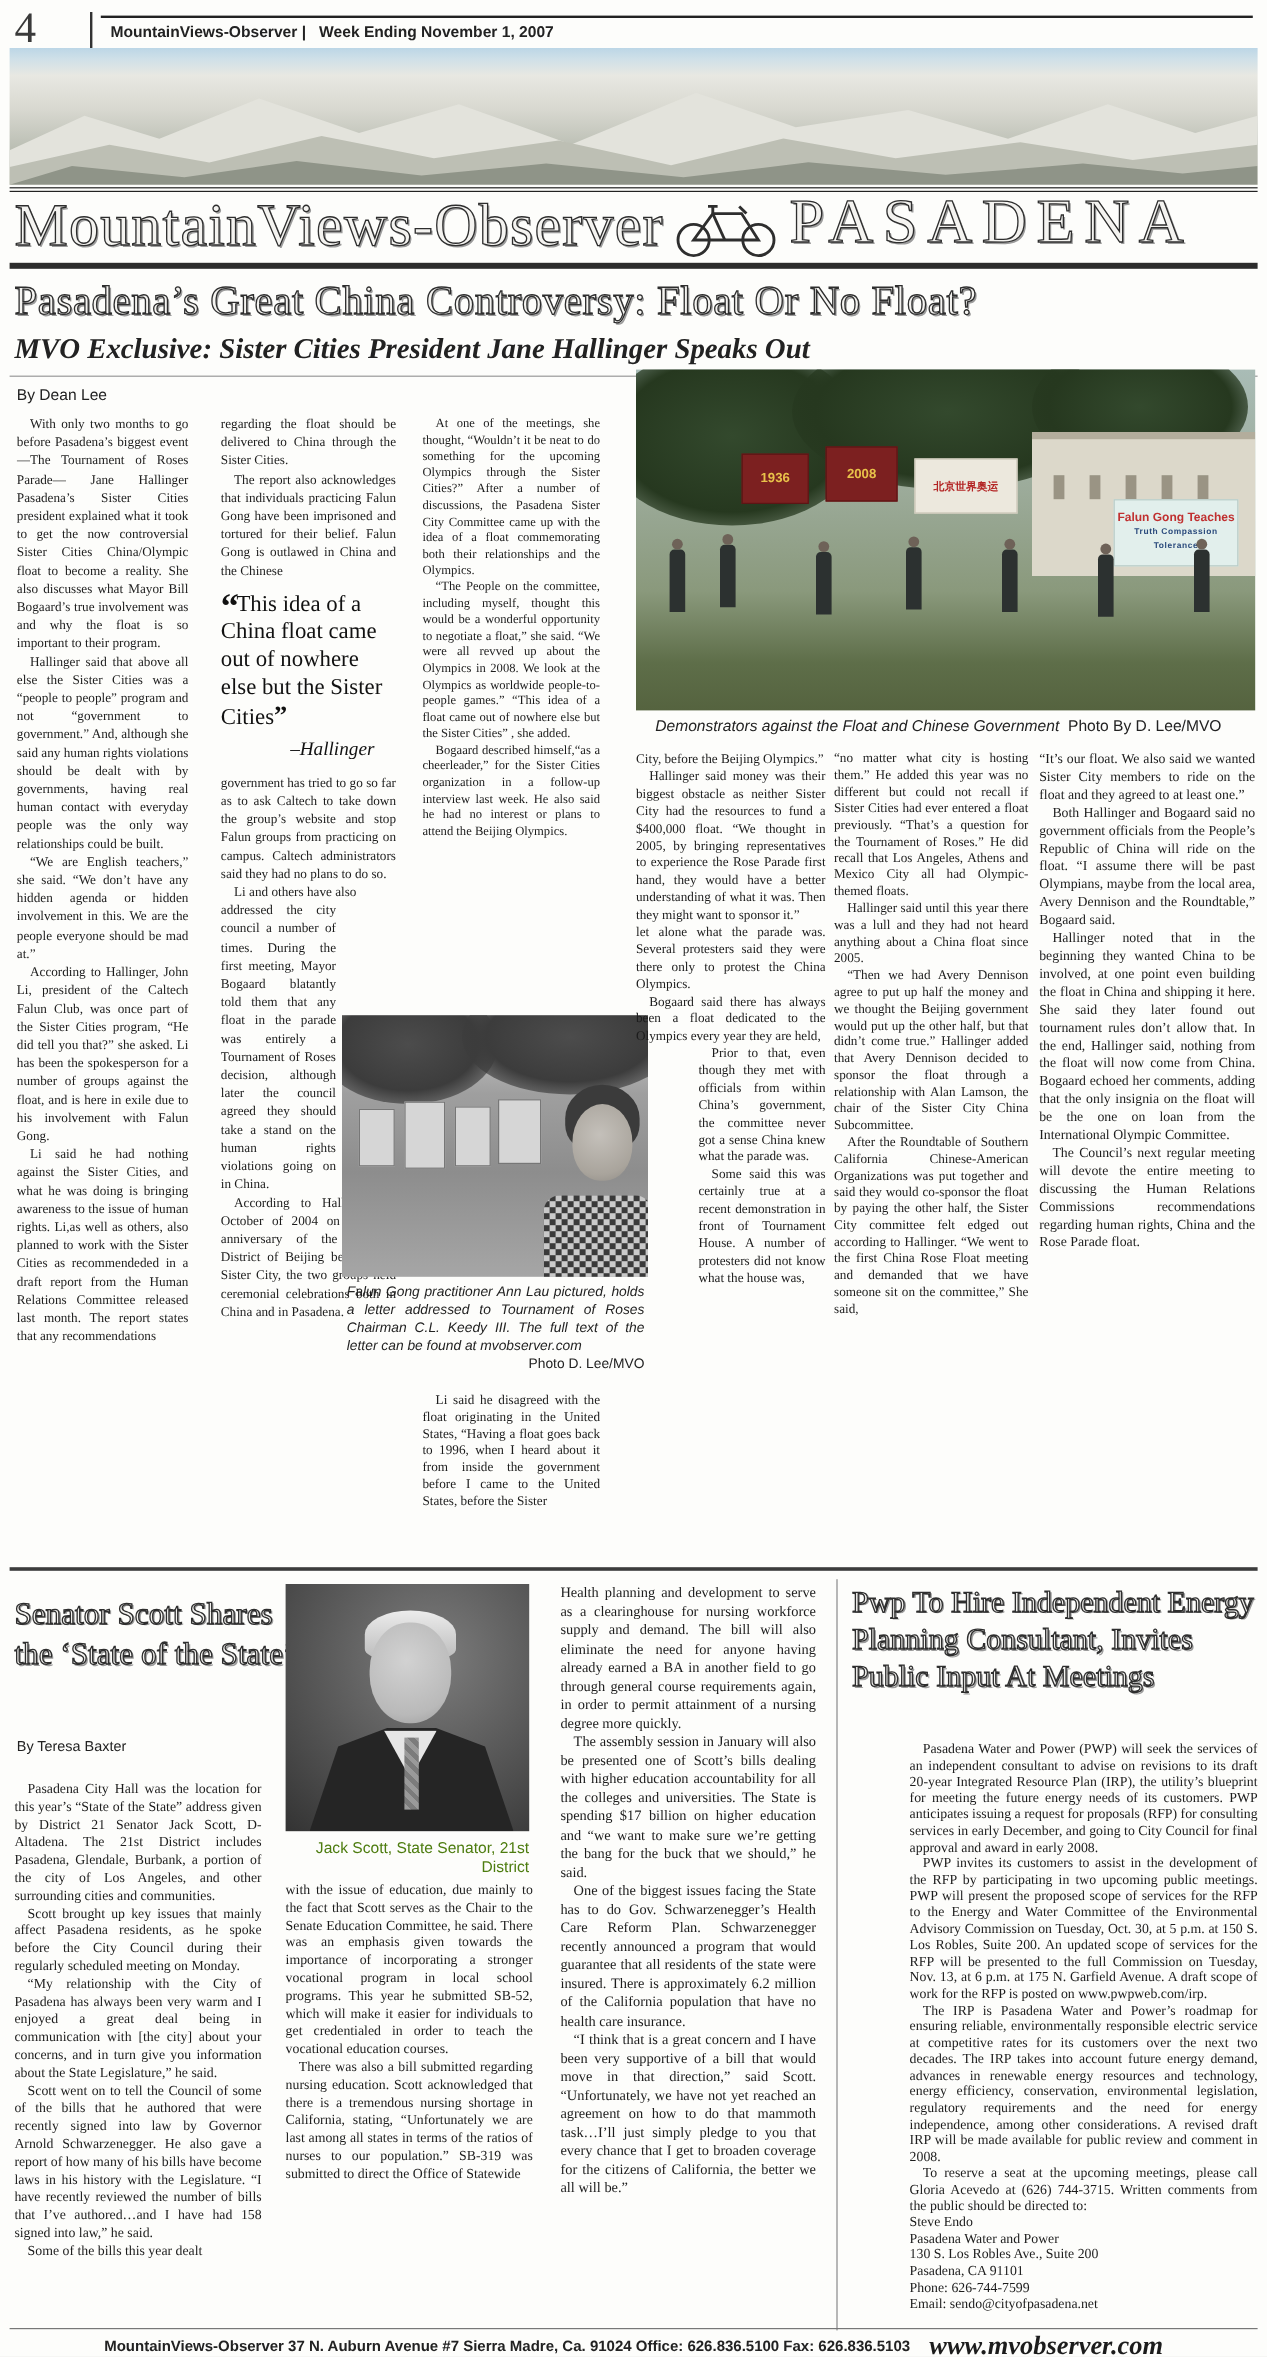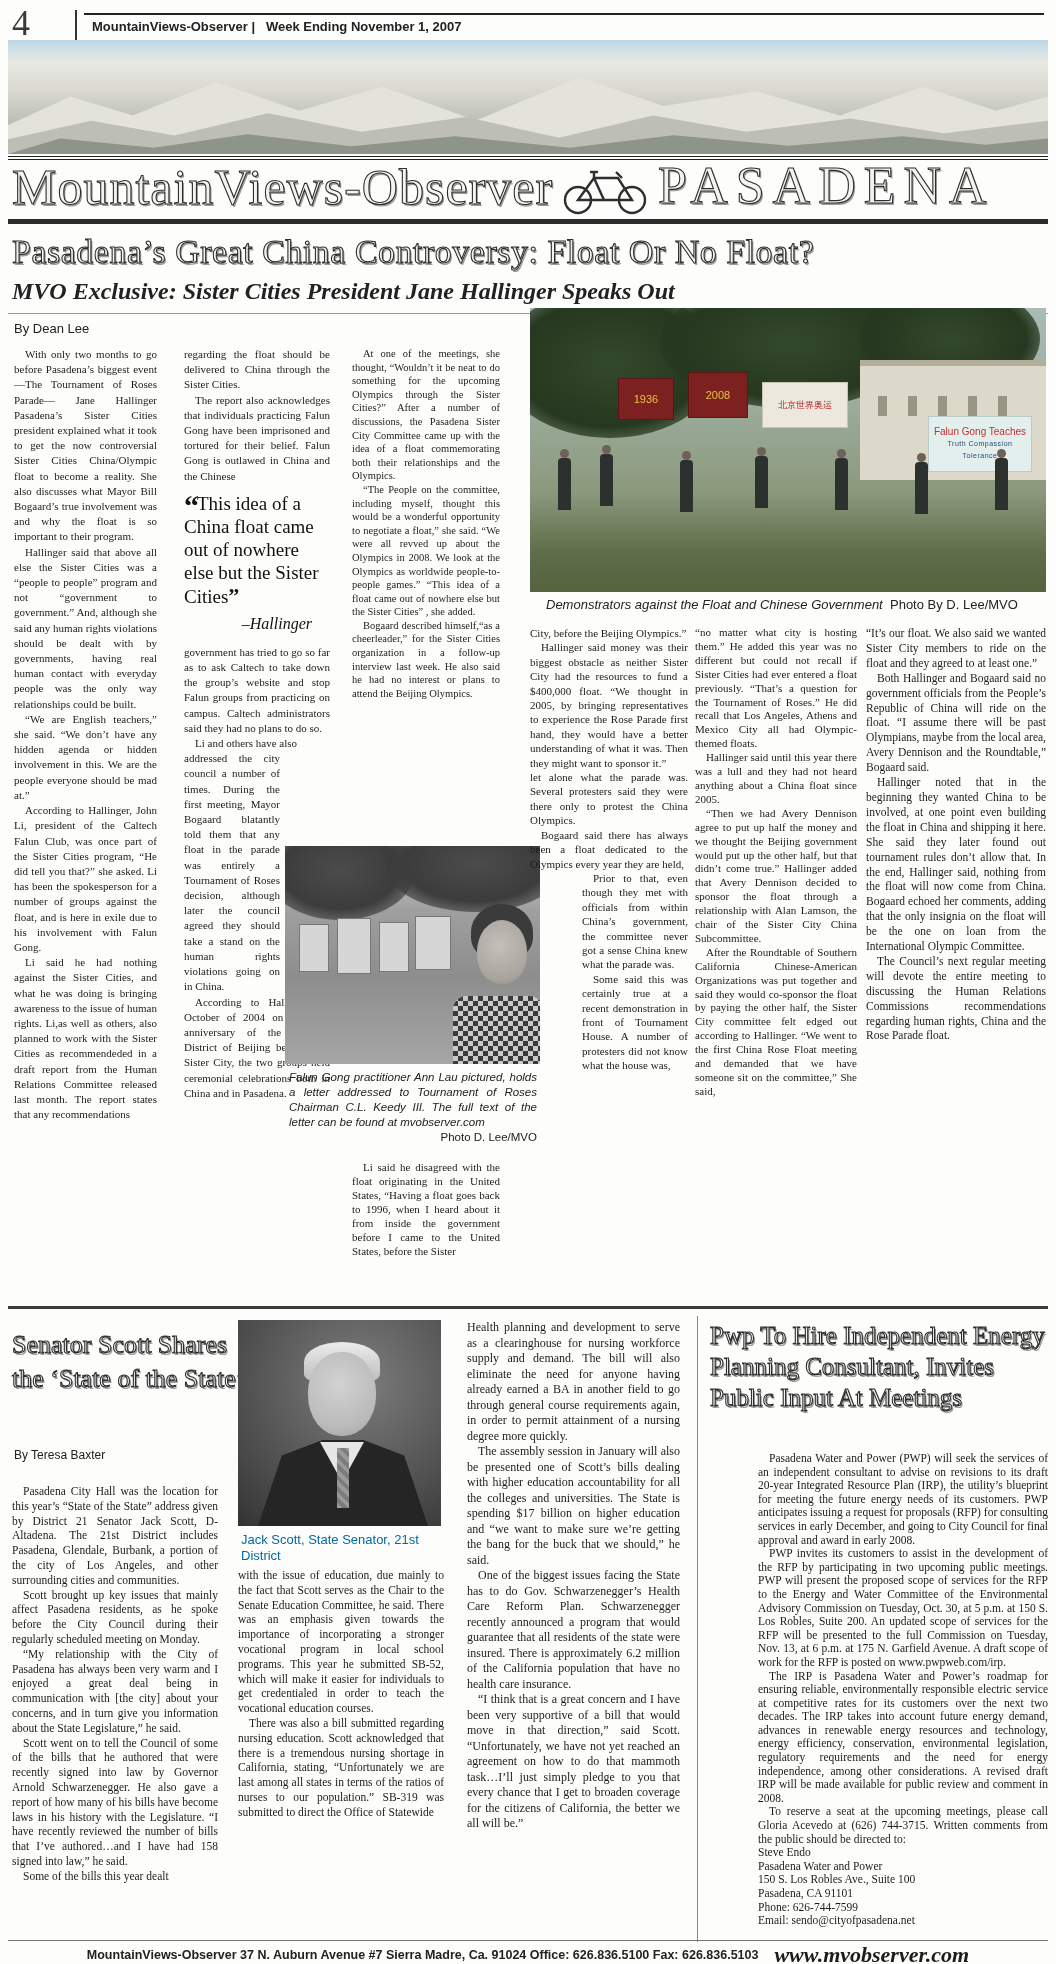--- a/index.html
+++ b/index.html
@@ -53,21 +53,21 @@
   .cap2 { font-family:"Liberation Sans", sans-serif; font-size:11.5px; line-height:15px; font-style:italic; color:#222; text-align:justify; }
   .cap2 .credit-line { display:block; text-align:right; font-style:normal; }
 
   
   .p1 { background:linear-gradient(180deg,#a9bcb6 0%,#9cab9a 35%,#8a997c 65%,#5e6e49 86%,#55633f 100%); }
   .blob { position:absolute; border-radius:50%; }
   .tree { background:radial-gradient(ellipse at center,#33492d 0%,#26381f 60%,rgba(38,56,31,0) 100%); }
   .building { background:#dcd8ca; border-top:6px solid #b3ad9c; }
   .win { position:absolute; width:9px; height:20px; background:#9a9484; top:30px; }
   .banner { position:absolute; display:flex; flex-direction:column; align-items:center; justify-content:center;
-            font-family:"Liberation Sans", sans-serif; font-weight:normal; text-align:center; }
+            font-family:"Liberation Sans", sans-serif; font-weight:bold; text-align:center; }
   .banner-red { background:#7c2020; color:#e8c24a; font-size:11px; border:1px solid #5c1515; }
   .banner-white { background:#ece8dd; color:#b32424; font-size:9px; border:1px solid #c9c4b4; }
   .banner-aqua { background:#e2efec; color:#c03030; font-size:10px; border:1px solid #b9ccc8; line-height:12px; }
   .banner-aqua .sub { color:#2a4a7c; font-size:7px; letter-spacing:.5px; }
   .person { position:absolute; width:13px; height:52px; background:#2c3130; border-radius:4px 4px 0 0; }
   .person::before { content:""; position:absolute; top:-9px; left:2px; width:9px; height:9px; border-radius:50%; background:#6e6258; }
 
   
   .p2 { background:linear-gradient(180deg,#d2d2d2 0%,#9f9f9f 30%,#8d8d8d 60%,#a6a6a6 100%); }
   .tree-g { background:radial-gradient(ellipse at center,#4c4c4c 0%,#3c3c3c 55%,rgba(60,60,60,0) 100%); }
@@ -81,21 +81,21 @@
   .js-head { background:radial-gradient(circle at 45% 38%,#d2d2d2 0%,#b9b9b9 70%,#9a9a9a 100%); border-radius:48%; }
   .js-hair { background:linear-gradient(180deg,#ececec,#bdbdbd); border-radius:50% 50% 20% 20%; }
   .js-suit { background:#252525; clip-path:polygon(0 100%,14% 18%,38% 0,62% 0,86% 18%,100% 100%); }
   .js-shirt { background:#e6e6e6; clip-path:polygon(0 0,100% 0,50% 100%); }
   .js-tie { background:repeating-linear-gradient(45deg,#9a9a9a 0 4px,#7c7c7c 4px 8px); }
 
   .sec-title { font-size:26px; line-height:34px; }
   .scott-col { text-align:justify; overflow:hidden; }
   .c-sc { font-size:11.5px; line-height:14.8px; }
   .c-scC { font-size:12px; line-height:15.5px; }
-  .cap-js { font-family:"Liberation Sans", sans-serif; font-size:13px; line-height:16px; color:#0369a1; }
+  .cap-js { font-family:"Liberation Sans", sans-serif; font-size:13px; line-height:16px; color:#4d7c0f;text-align:right; }
 
   .pwp-title { font-size:25px; line-height:31px; }
   .c-pwp { font-size:11.5px; line-height:13.6px;margin-left:48px; }
   .contact-lines p { text-indent:0 !important; }
 
   .vdiv { width:1px; background:#8a8a8a; }
 
   .footer { display:flex; align-items:center; justify-content:center; gap:16px; }
   .footer-info { font-family:"Liberation Sans", sans-serif; font-weight:bold; font-size:12.5px; color:#222; }
   .footer-site { font-size:22px; font-weight:bold; font-style:italic; }
@@ -297,21 +297,21 @@
   <div class="abs" style="left:710px; top:1452px; width:338px; height:486px; overflow:hidden;">
     <div class="textcol c-pwp">
         <p>Pasadena Water and Power (PWP) will seek the services of an independent consultant to advise on revisions to its draft 20-year Integrated Resource Plan (IRP), the utility’s blueprint for meeting the future energy needs of its customers. PWP anticipates issuing a request for proposals (RFP) for consulting services in early December, and going to City Council for final approval and award in early 2008.</p>
         <p>PWP invites its customers to assist in the development of the RFP by participating in two upcoming public meetings. PWP will present the proposed scope of services for the RFP to the Energy and Water Committee of the Environmental Advisory Commission on Tuesday, Oct. 30, at 5 p.m. at 150 S. Los Robles, Suite 200. An updated scope of services for the RFP will be presented to the full Commission on Tuesday, Nov. 13, at 6 p.m. at 175 N. Garfield Avenue. A draft scope of work for the RFP is posted on www.pwpweb.com/irp.</p>
         <p>The IRP is Pasadena Water and Power’s roadmap for ensuring reliable, environmentally responsible electric service at competitive rates for its customers over the next two decades.  The IRP takes into account future energy demand, advances in renewable energy resources and technology, energy efficiency, conservation, environmental legislation, regulatory requirements and the need for energy independence, among other considerations. A revised draft IRP will be made available for public review and comment in 2008.</p>
         <p>To reserve a seat at the upcoming meetings, please call Gloria Acevedo at (626) 744-3715. Written comments from the public should be directed to:</p>
       </div>
     <div class="textcol c-pwp contact-lines" style="text-align:left;">
         <p>Steve Endo</p>
         <p>Pasadena Water and Power</p>
-        <p>150 S. Los Robles Ave., Suite 100</p>
+        <p>130 S. Los Robles Ave., Suite 200</p>
         <p>Pasadena, CA 91101</p>
         <p>Phone: 626-744-7599</p>
         <p>Email: sendo@cityofpasadena.net</p>
       </div>
   </div>
 
   <div class="abs" style="left:8px; top:1940px; width:1040px; height:1px; background:#777;"></div>
   <div class="abs footer" style="left:0; top:1942px; width:1056px;">
     <span class="footer-info">MountainViews-Observer    37 N. Auburn Avenue  #7  Sierra Madre, Ca.  91024    Office: 626.836.5100  Fax: 626.836.5103</span>
     <span class="footer-site">www.mvobserver.com</span>

